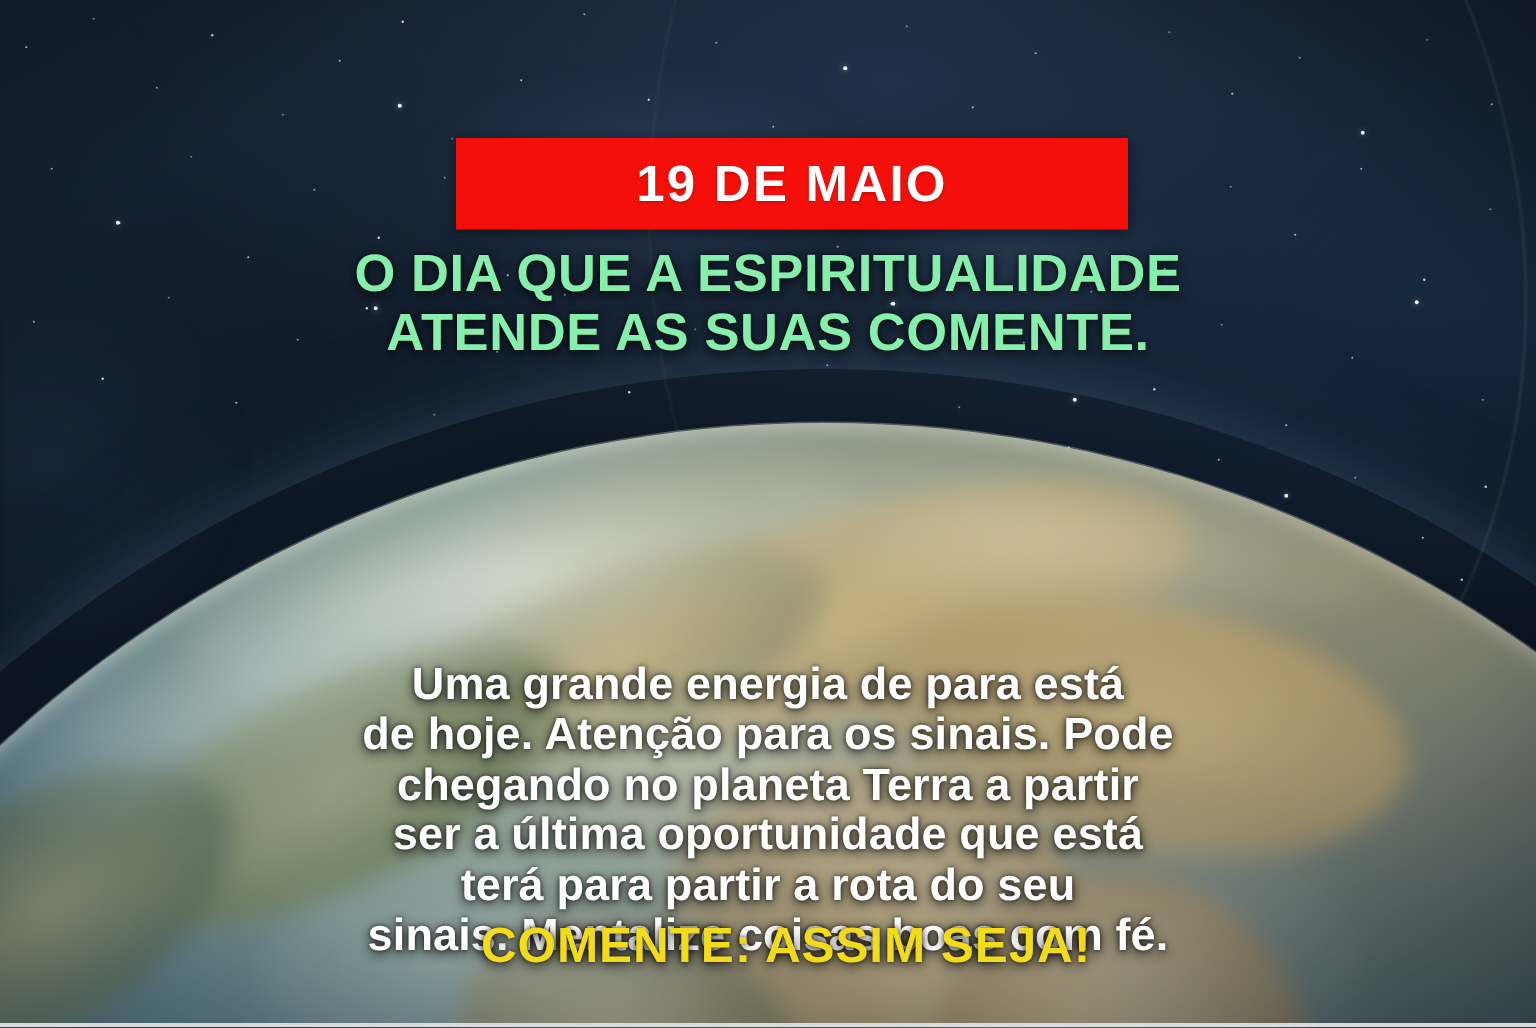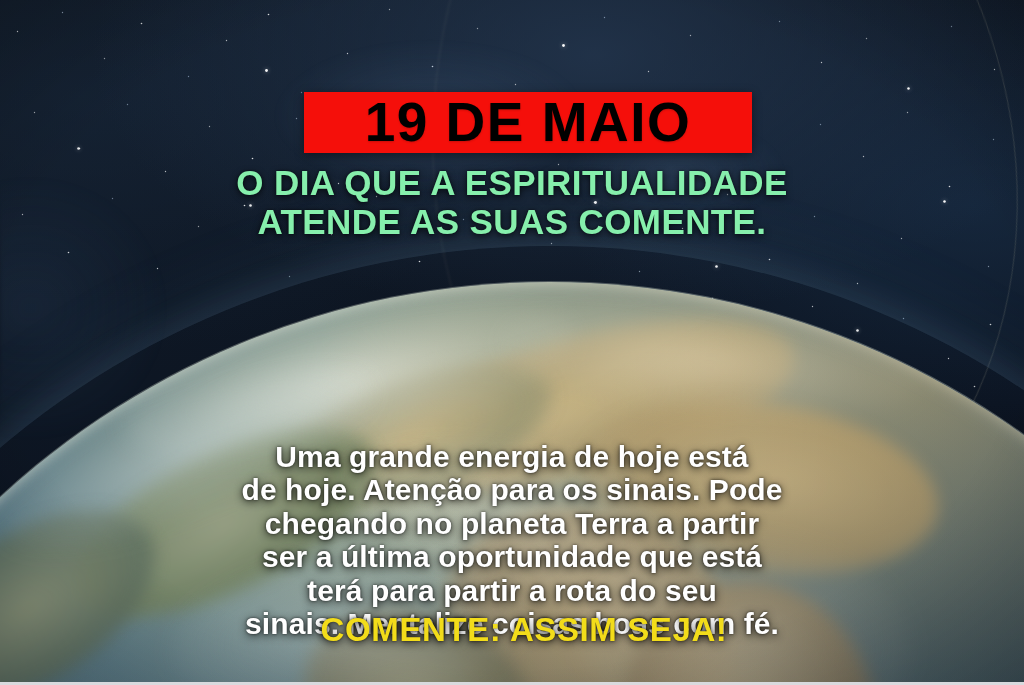--- a/index.html
+++ b/index.html
@@ -257,22 +257,22 @@
     top: 92px;
     width: 448px;
     height: 61px;
     background: #F50F0A;
     display: flex;
     align-items: center;
     justify-content: center;
     box-shadow: 0 2px 9px rgba(0,0,0,0.45);
   }
   .date-banner-text {
-    color: #000000;
-    font-size: 55px;
+    color: #ffffff;
+    font-size: 34px;
     font-weight: 700;
     letter-spacing: 1.5px;
     line-height: 1;
     white-space: nowrap;
     text-shadow: 0 1px 2px rgba(0,0,0,0.18);
   }
 
   
   .headline {
     position: absolute;
@@ -379,21 +379,21 @@
     <div class="date-banner">
       <span class="date-banner-text">19 DE MAIO</span>
     </div>
 
     <div class="headline">
       <span>O DIA QUE A ESPIRITUALIDADE</span>
       <span>ATENDE AS SUAS COMENTE.</span>
     </div>
 
     <div class="body-copy">
-      <span>Uma grande energia de hoje está</span>
+      <span>Uma grande energia de para está</span>
       <span>de hoje. Atenção para os sinais. Pode</span>
       <span>chegando no planeta Terra a partir</span>
       <span>ser a última oportunidade que está</span>
       <span>terá para partir a rota do seu</span>
       <span>sinais. Mentalize coisas boas com fé.</span>
     </div>
 
     <div class="cta">COMENTE: ASSIM SEJA!</div>
 
   </div>

